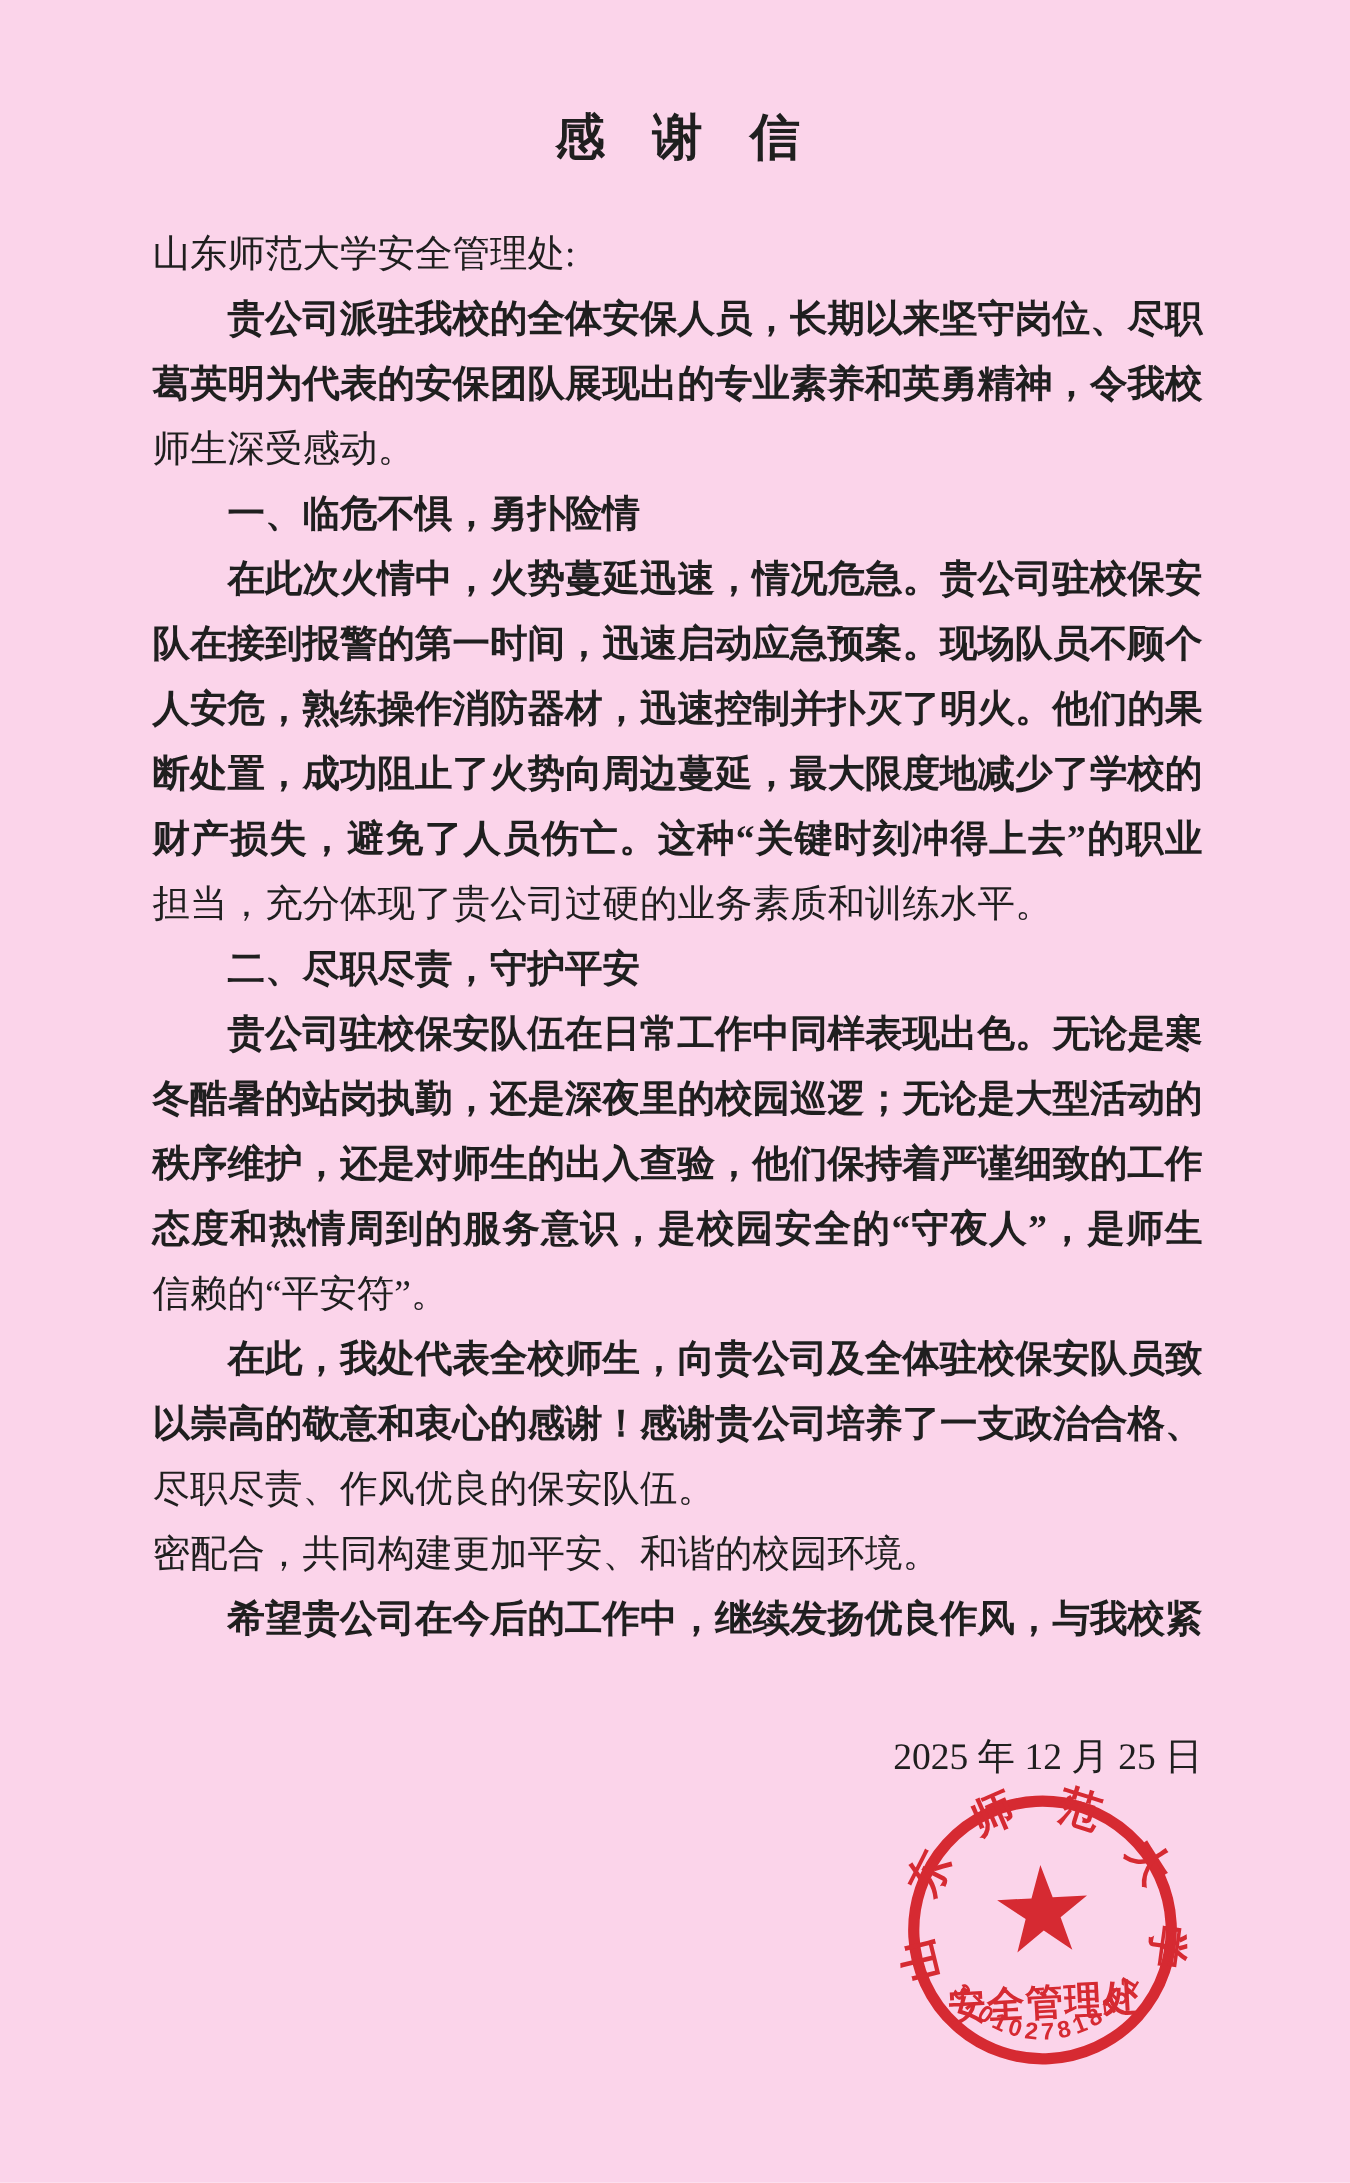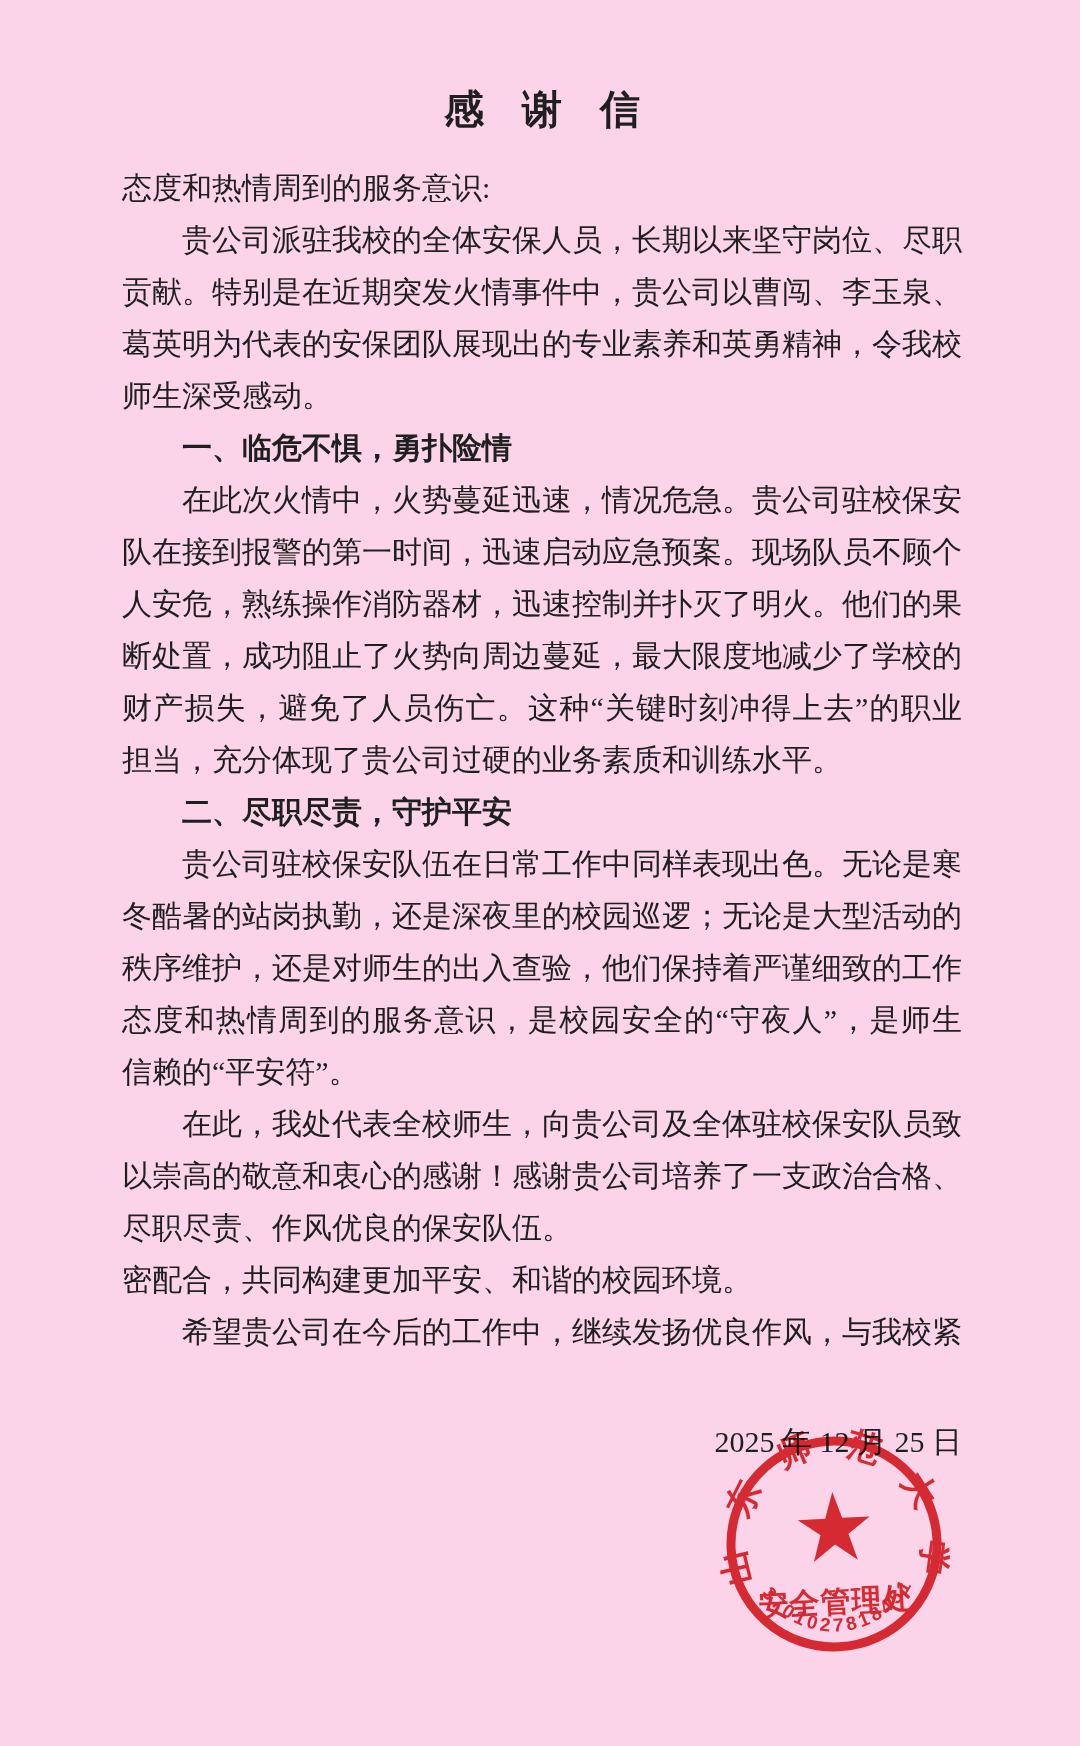--- a/index.html
+++ b/index.html
@@ -12,38 +12,39 @@
     overflow:hidden;
   }
   .page { padding:88px 118px 0 122px; }
 
   .title {
     text-align:center;
     font-size:40px;
     font-weight:bold;
     letter-spacing:14px;
     padding-left:14px; 
-    margin:0 0 30px 0;
+    margin:0 0 46px 0;
     line-height:1.1;
     white-space:nowrap;
   }
 
   .salutation {
     font-size:30px;
     line-height:52px;
   }
 
   .para-line {
     font-size:30px;
     line-height:52px;
     white-space:normal;
   }
   .para-line.fill {
     text-align:justify;
     text-align-last:justify;
+    font-weight:bold;
   }
   .para-line.indent { text-indent:2em; }
   .para-line.heading {
     font-family:"Liberation Sans","DejaVu Sans",sans-serif;
     font-weight:bold;
     text-align:right;
     text-align-last:left;
   }
 
   .sig-block {
@@ -65,25 +66,24 @@
     pointer-events:none;
   }
   .stamp svg { display:block; }
 </style>
 </head>
 <body>
 
 <div class="page">
   <h1 class="title">感 谢 信</h1>
 
-  <div class="salutation">态度和热情周到的服务意识:</div>
+  <div class="salutation">山东师范大学安全管理处:</div>
 
   <div id="letter-body">
       <div class="para-line indent fill">贵公司派驻我校的全体安保人员，长期以来坚守岗位、尽职</div>
-      <div class="para-line fill">贡献。特别是在近期突发火情事件中，贵公司以曹闯、李玉泉、</div>
       <div class="para-line fill">葛英明为代表的安保团队展现出的专业素养和英勇精神，令我校</div>
       <div class="para-line">师生深受感动。</div>
       <div class="para-line indent heading">一、临危不惧，勇扑险情</div>
       <div class="para-line indent fill">在此次火情中，火势蔓延迅速，情况危急。贵公司驻校保安</div>
       <div class="para-line fill">队在接到报警的第一时间，迅速启动应急预案。现场队员不顾个</div>
       <div class="para-line fill">人安危，熟练操作消防器材，迅速控制并扑灭了明火。他们的果</div>
       <div class="para-line fill">断处置，成功阻止了火势向周边蔓延，最大限度地减少了学校的</div>
       <div class="para-line fill">财产损失，避免了人员伤亡。这种“关键时刻冲得上去”的职业</div>
       <div class="para-line">担当，充分体现了贵公司过硬的业务素质和训练水平。</div>
       <div class="para-line indent heading">二、尽职尽责，守护平安</div>

